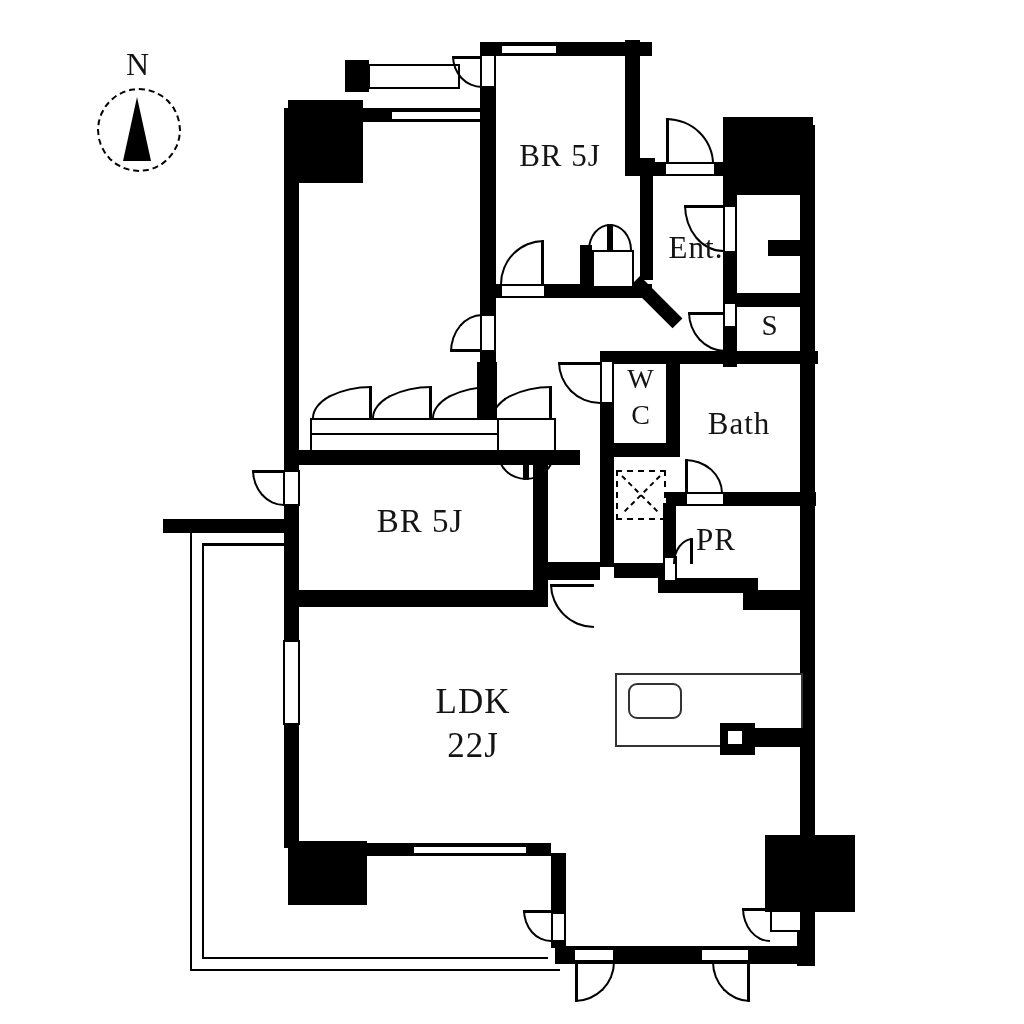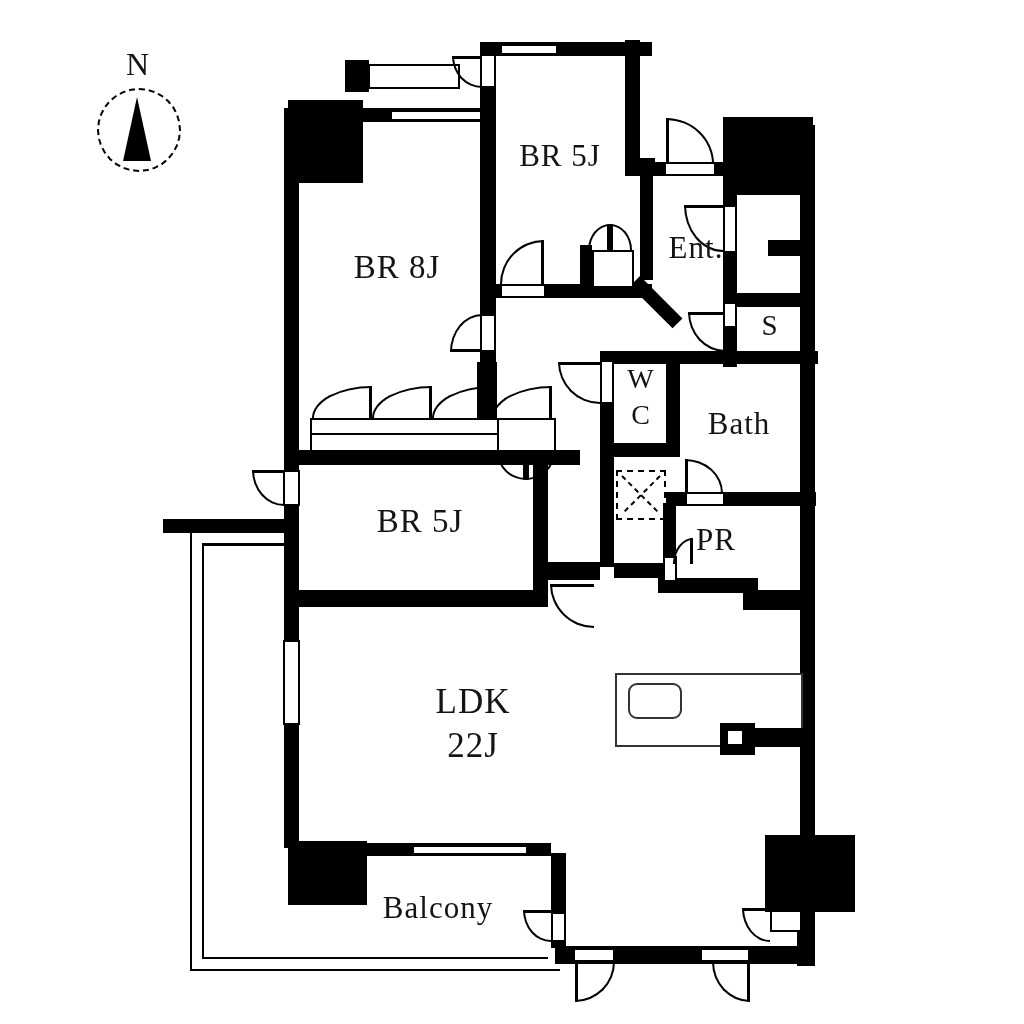--- a/index.html
+++ b/index.html
@@ -137,25 +137,23 @@
   <div class="dashbox" style="left:616px;top:470px;width:50px;height:50px;"></div>
   <svg style="position:absolute;left:616px;top:470px;" width="50" height="50" viewBox="0 0 50 50">
     <path d="M6 6 L44 44 M44 6 L6 44" stroke="#000" stroke-width="2" stroke-dasharray="5 4" fill="none"></path>
   </svg>
 
   <div class="rail" style="left:190px;top:533px;width:370px;height:438px;"></div>
   <div class="rail" style="left:202px;top:545px;width:346px;height:414px;"></div>
   <div class="thinline" style="left:202px;top:543px;width:86px;height:3px;"></div>
 
   <div class="lbl" style="left:495px;top:140px;width:130px;font-size:31px;">BR 5J</div>
-  <div class="lbl" style="left:318px;top:250px;width:158px;font-size:33px;">BR 8J</div>
   <div class="lbl" style="left:650px;top:232px;width:92px;font-size:31px;">Ent.</div>
   <div class="lbl" style="left:742px;top:310px;width:56px;font-size:29px;">S</div>
   <div class="lbl" style="left:620px;top:364px;width:42px;font-size:28px;">W</div>
   <div class="lbl" style="left:620px;top:400px;width:42px;font-size:28px;">C</div>
   <div class="lbl" style="left:690px;top:408px;width:98px;font-size:31px;">Bath</div>
   <div class="lbl" style="left:683px;top:524px;width:66px;font-size:31px;">PR</div>
   <div class="lbl" style="left:345px;top:504px;width:150px;font-size:33px;">BR 5J</div>
   <div class="lbl" style="left:418px;top:684px;width:110px;font-size:35px;">LDK</div>
   <div class="lbl" style="left:418px;top:728px;width:110px;font-size:35px;">22J</div>
-  <div class="lbl" style="left:358px;top:892px;width:160px;font-size:31px;">Balcony</div>
 
 </div>
 
 </body></html>

